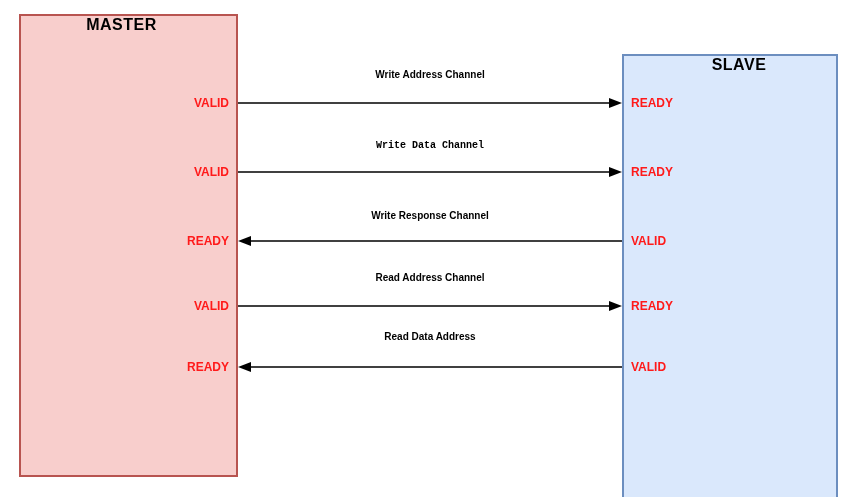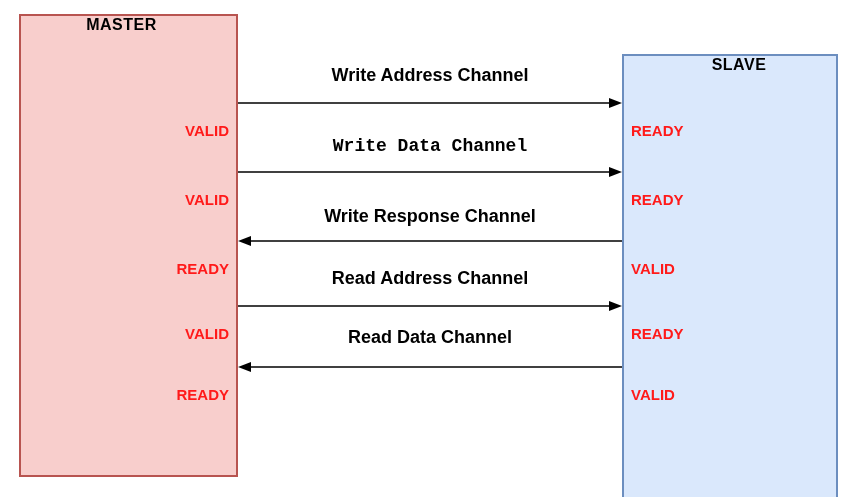--- a/index.html
+++ b/index.html
@@ -43,40 +43,39 @@
   .box.master .box-label { position: relative; left: -7px; }
   .box.slave .box-label  { position: relative; left: 9px; }
 
   .channel-name {
     position: absolute;
     left: 238px;
     width: 384px;
     height: 20px;
     line-height: 20px;
     text-align: center;
-    font-size: 18px;
+    font-size: 10px;
     font-weight: bold;
     color: var(--channel-text, #000000);
     white-space: nowrap;
   }
   .arrow-svg {
     position: absolute;
     left: 238px;
     width: 384px;
     height: 24px;
   }
   .signal {
     position: absolute;
     height: 20px;
     line-height: 20px;
-    font-size: 15px;
+    font-size: 12px;
     font-weight: bold;
     color: var(--signal-text, #FF1A1A);
     white-space: nowrap;
-    margin-top: 28px;
   }
   .signal.master-side {
     left: 110px;
     width: 119px;
     text-align: right;
   }
   .signal.slave-side {
     left: 631px;
     width: 119px;
     text-align: left;
@@ -130,21 +129,21 @@
       <div class="channel-name" style="top: 268px; text-align: center;">Read Address Channel</div>
       <svg class="arrow-svg" xmlns="http://www.w3.org/2000/svg" viewBox="0 0 384 24" style="top: 294px;">
           <line x1="0" x2="372" y1="12" y2="12" stroke="#000000" stroke-width="1.7"></line>
           <polygon points="384,12 371,7 371,17" fill="#000000"></polygon>
         </svg>
       <div class="signal master-side" style="top: 296px;">VALID</div>
       <div class="signal slave-side" style="top: 296px;">READY</div>
     </div>
 
     <div class="channel">
-      <div class="channel-name" style="top: 327px;">Read Data Channel</div>
+      <div class="channel-name" style="top: 327px;">Read Data Address</div>
       <svg class="arrow-svg" xmlns="http://www.w3.org/2000/svg" viewBox="0 0 384 24" style="top: 355px;">
           <line x1="12" x2="384" y1="12" y2="12" stroke="#000000" stroke-width="1.7"></line>
           <polygon points="0,12 13,7 13,17" fill="#000000"></polygon>
         </svg>
       <div class="signal master-side" style="top: 357px;">READY</div>
       <div class="signal slave-side" style="top: 357px;">VALID</div>
     </div>
   </div>
 
 </div>

